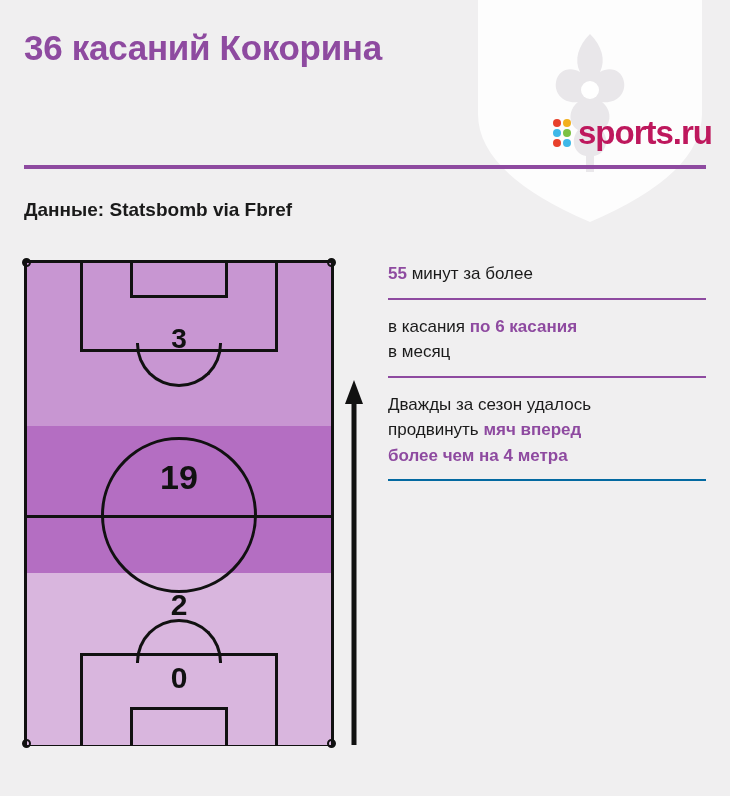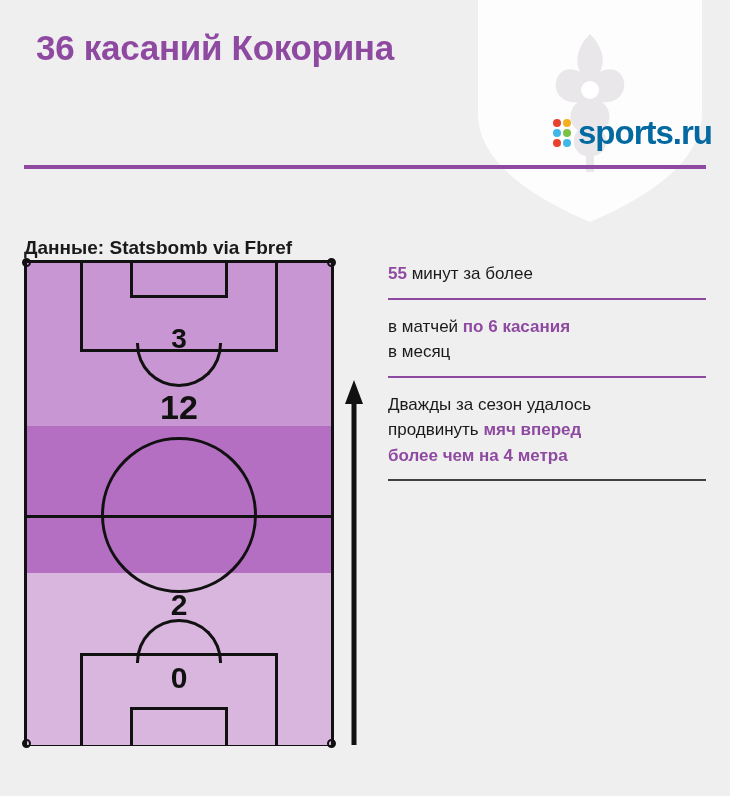--- a/index.html
+++ b/index.html
@@ -24,21 +24,21 @@
     height: 230px;
     opacity: 1;
     pointer-events: none;
   }
 
   
   .header {
     position: absolute;
     top: 0; left: 0;
     width: 730px;
-    padding: 26px 24px 0 36px;
+    padding: 26px 24px 0 24px;
   }
   .title {
     font-size: 35px;
     font-weight: bold;
     color: #8e4aa0;
     line-height: 1.25;
     letter-spacing: -0.3px;
     width: 500px;
   }
   .brand {
@@ -52,41 +52,40 @@
   .brand-dots {
     display: grid;
     grid-template-columns: 8px 8px;
     grid-template-rows: 8px 8px 8px;
     gap: 2px;
   }
   .brand-dots i { display: block; width: 8px; height: 8px; border-radius: 50%; }
   .brand-text {
     font-size: 33px;
     font-weight: bold;
-    color: #0369a1;
+    color: #be185d;
     letter-spacing: -1px;
   }
 
   .rule {
     position: absolute;
     left: 24px;
     top: 165px;
     width: 682px;
     height: 4px;
     background: #8e4aa0;
   }
 
   .source {
     position: absolute;
     left: 24px;
     top: 199px;
     font-size: 19px;
     font-weight: bold;
     color: #1a1a1a;
-    margin-top: 38px;
   }
 
   
   .pitch {
     position: absolute;
     left: 24px;
     top: 260px;
     width: 310px;
     height: 486px;
     border: 3px solid #111;
@@ -153,21 +152,21 @@
     width: 318px;
   }
   .stat {
     padding: 3px 0 11px 0;
     border-bottom: 2px solid #8e4aa0;
     margin-bottom: 11px;
     font-size: 17px;
     line-height: 1.5;
     color: #1a1a1a;
   }
-  .stat:last-child { border-bottom: 2px solid #404040; }
+  .stat:last-child { border-bottom: 2px solid #0369a1; }
   .stat b { color: #8e4aa0; font-weight: bold; }
 </style>
 </head>
 <body>
 
 <div class="crest">
   <svg viewBox="0 0 240 230" width="240" height="230">
     <path d="M120 0 L232 0 L232 120 Q232 180 120 228 Q8 180 8 120 L8 0 Z" fill="#ffffff" opacity="0.85"></path>
     <g fill="#e9e7ea">
       <path d="M120 40 C108 52 104 66 110 78 C100 72 88 76 86 88 C84 100 94 110 108 108 C98 116 98 130 108 136 C100 146 104 160 116 162 L116 178 L124 178 L124 162 C136 160 140 146 132 136 C142 130 142 116 132 108 C146 110 156 100 154 88 C152 76 140 72 130 78 C136 66 132 52 120 40 Z"></path>
@@ -215,35 +214,35 @@
   <div class="box-line" style="left:53px; top:390px; width:198px; height:92px; border-bottom:none;"></div>
   <div class="box-line" style="left:103px; top:444px; width:98px; height:38px; border-bottom:none;"></div>
   <div class="arc" style="top:356px; border-bottom:none; border-radius:60px 60px 0 0;"></div>
 
   <div class="corner" style="left:-5px; top:-5px;"></div>
   <div class="corner" style="right:-5px; top:-5px;"></div>
   <div class="corner" style="left:-5px; bottom:-5px;"></div>
   <div class="corner" style="right:-5px; bottom:-5px;"></div>
 
   <div class="band-label" style="top:60px;">3</div>
-  <div class="band-label" style="top:125px; font-size:34px;">12</div>
+  <div class="band-label" style="top:195px; font-size:34px;">19</div>
   <div class="band-label" style="top:325px; font-size:30px;">2</div>
   <div class="band-label" style="top:398px; font-size:30px;">0</div>
 </div>
 
 <div class="arrow">
   <svg viewBox="0 0 18 365" width="18" height="365">
     <line x1="9" y1="365" x2="9" y2="18" stroke="#111" stroke-width="5"></line>
     <polygon points="9,0 18,24 0,24" fill="#111"></polygon>
   </svg>
 </div>
 
 <div class="stats">
   <div class="stat">
     <b>55</b><span> минут за более</span>
   </div>
   <div class="stat">
-    <span>в матчей </span><b>по 6 касания</b><br><span>в месяц</span>
+    <span>в касания </span><b>по 6 касания</b><br><span>в месяц</span>
   </div>
   <div class="stat">
     <span>Дважды за сезон удалось<br>продвинуть </span><b>мяч вперед<br>более чем на 4 метра</b>
   </div>
 </div>
 
 </body></html>

